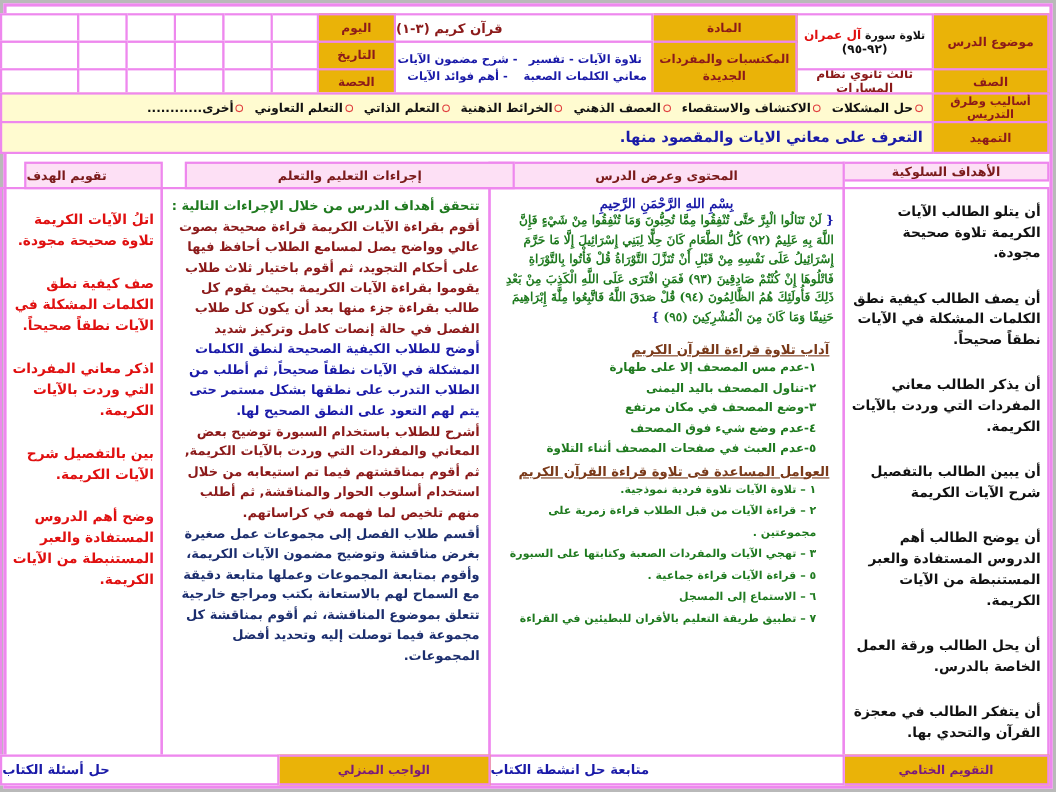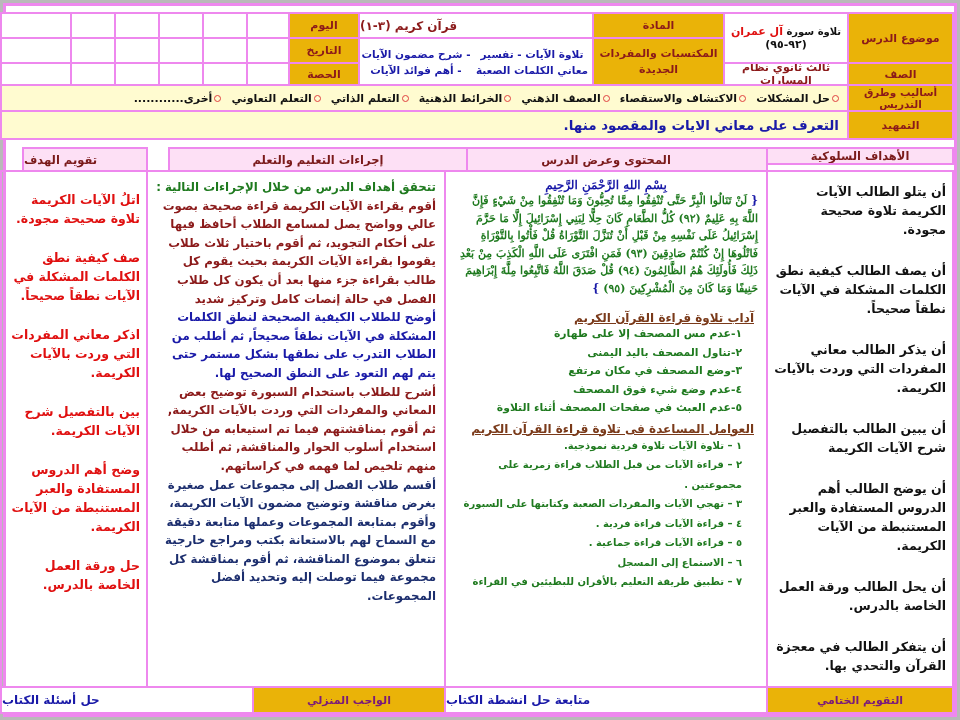--- a/index.html
+++ b/index.html
@@ -186,42 +186,40 @@
       <li>٢-تناول المصحف باليد اليمنى</li>
       <li>٣-وضع المصحف في مكان مرتفع</li>
       <li>٤-عدم وضع شيء فوق المصحف</li>
       <li>٥-عدم العبث في صفحات المصحف أثناء التلاوة</li>
     </ul>
     <h4 style="margin-top:4px;">العوامل المساعدة فى تلاوة قراءة القرآن الكريم</h4>
     <ul>
       <li class="f">١ – تلاوة  الآيات تلاوة  فردية نموذجية.</li>
       <li class="f">٢ – قراءة الآيات من قبل الطلاب قراءة زمرية على مجموعتين .</li>
       <li class="f">٣ – تهجي الآيات والمفردات الصعبة وكتابتها على السبورة</li>
-      <li class="f">٤ – قراءة الآيات قراءة فردية .</li>
       <li class="f">٥ – قراءة الآيات قراءة جماعية .</li>
       <li class="f">٦ – الاستماع إلى المسجل</li>
       <li class="f">٧ – تطبيق طريقة التعليم بالأقران للبطيئين في القراءة</li>
     </ul>
   </div>
 
   <div class="col proc" style="right:508px; top:164px; width:300px; height:518px; padding:6px 8px;">
     <p class="green">تتحقق أهداف الدرس من خلال الإجراءات التالية :</p>
     <p class="maroon">أقوم بقراءة الآيات الكريمة قراءة صحيحة بصوت عالي وواضح يصل لمسامع الطلاب أحافظ فيها على أحكام التجويد، ثم أقوم باختيار ثلاث طلاب يقوموا بقراءة الآيات الكريمة بحيث يقوم كل طالب بقراءة جزء منها بعد أن يكون كل طلاب الفصل في حالة إنصات كامل وتركيز شديد</p>
     <p class="blue">أوضح للطلاب الكيفية الصحيحة لنطق الكلمات المشكلة في الآيات نطقاً صحيحاً, ثم أطلب من الطلاب التدرب على نطقها بشكل مستمر حتى يتم لهم التعود على النطق الصحيح لها.</p>
     <p class="maroon">أشرح للطلاب باستخدام السبورة توضيح بعض المعاني والمفردات التي وردت بالآيات الكريمة, ثم أقوم بمناقشتهم فيما تم استيعابه من خلال استخدام أسلوب الحوار والمناقشة, ثم أطلب منهم تلخيص لما فهمه في كراساتهم.</p>
     <p class="navy">أقسم طلاب الفصل إلى مجموعات عمل صغيرة بغرض مناقشة وتوضيح مضمون الآيات الكريمة، وأقوم بمتابعة المجموعات وعملها متابعة دقيقة مع السماح لهم بالاستعانة بكتب ومراجع خارجية تتعلق بموضوع المناقشة، ثم أقوم بمناقشة كل مجموعة فيما توصلت إليه وتحديد أفضل المجموعات.</p>
   </div>
 
   <div class="col eval" style="right:806px; top:164px; width:148px; height:518px; padding-top:18px;">
     <p>اتلُ الآيات الكريمة تلاوة صحيحة مجودة.</p>
     <p>صف كيفية نطق الكلمات المشكلة في الآيات نطقاً صحيحاً.</p>
     <p>اذكر معاني المفردات التي وردت بالآيات الكريمة.</p>
     <p>بين بالتفصيل شرح الآيات الكريمة.</p>
     <p>وضح أهم الدروس المستفادة والعبر المستنبطة من الآيات الكريمة.</p>
-    <p>حل ورقة العمل الخاصة بالدرس.</p>
   </div>
 
   <div class="cell lbl purple" style="right:0; top:680px; width:188px; height:28px; color:#7a1a7a;">
     <span>التقويم الختامي</span>
   </div>
   <div class="cell white blue" style="right:186px; top:680px; width:324px; height:28px; font-size:12px; font-weight:bold;">
     <span>متابعة حل انشطة الكتاب</span>
   </div>
   <div class="cell lbl" style="right:508px; top:680px; width:194px; height:28px; color:#7a1a7a;">
     <span>الواجب المنزلي</span>

